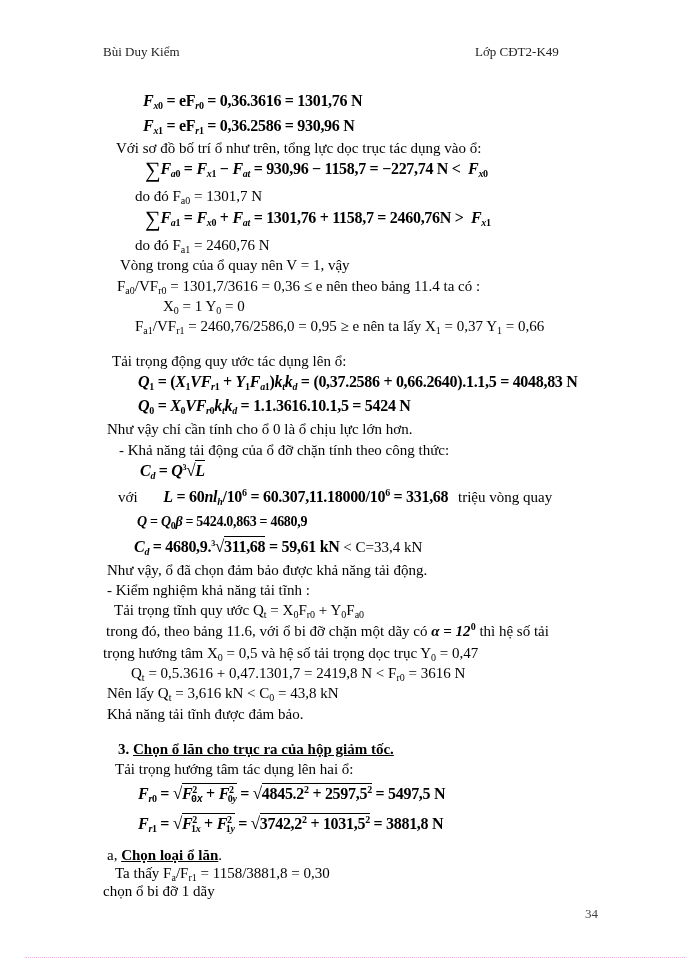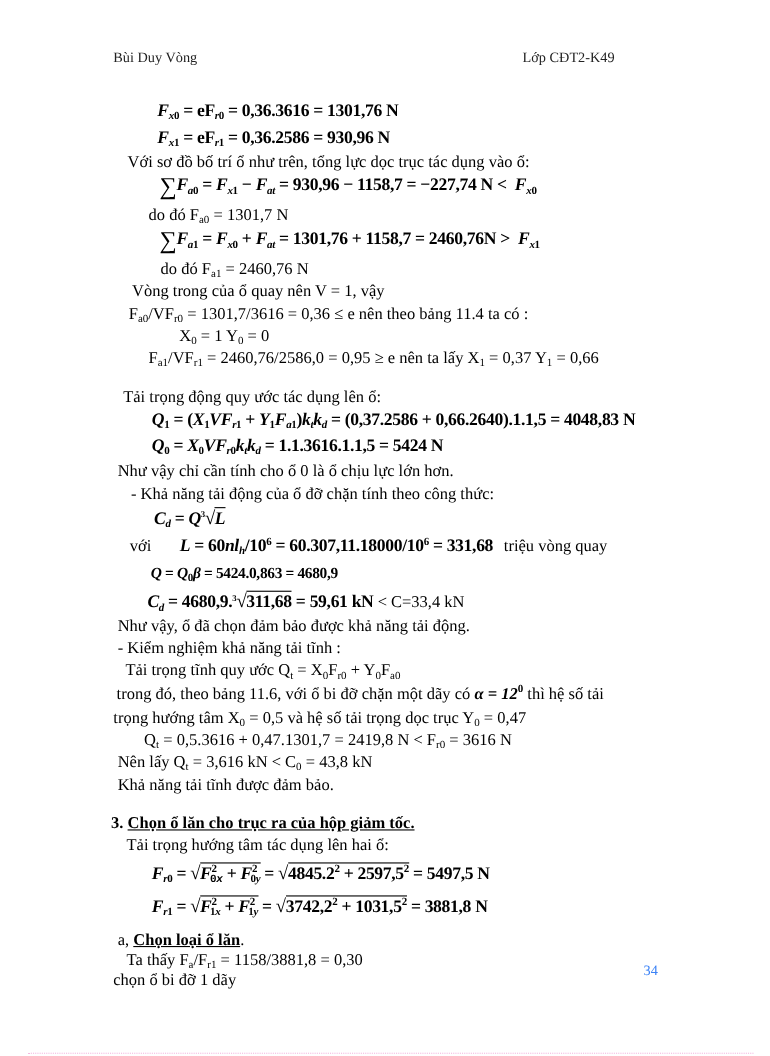--- a/index.html
+++ b/index.html
@@ -14,29 +14,29 @@
     .line { position: absolute; white-space: nowrap; font-size: 15px; line-height: 18px; }
     .eq { font-weight: bold; font-size: 16px; letter-spacing: -0.3px; }
     .eq i, .m i { font-style: italic; }
     sub { font-size: 10px; vertical-align: -3px; line-height: 0; }
     sup { font-size: 10px; vertical-align: 6px; line-height: 0; }
     .sum { font-size: 22px; font-weight: normal; vertical-align: -3px; }
     .sqrt { border-top: 1.5px solid #000; padding-top: 1px; }
     .rt { font-size: 17px; }
     .h3 { font-weight: bold; font-size: 15px; }
     .u { text-decoration: underline; }
-    .pnum { position: absolute; top: 874px; left: 585px; font-size: 13px; color: #3b82f6; font-family: Liberation Serif, serif; }
+    .pnum { position: absolute; top: 906px; left: 585px; font-size: 13px; color: #404040; font-family: Liberation Serif, serif; }
     .dots { position: absolute; left: 25px; top: 957px; width: 660px; border-top: 1px dotted #f4b8e0; }
   </style>
 </head>
 <body>
 
 <div class="page">
 
-  <div class="hdr hdr-left">Bùi Duy Vòng</div>
+  <div class="hdr hdr-left">Bùi Duy Kiểm</div>
   <div class="hdr hdr-right">Lớp CĐT2-K49</div>
 
   <div class="line eq" style="top:92px;left:143px;">
     <i>F</i><sub><i>x</i>0</sub> <span>= eF</span><sub><i>r</i>0</sub> <span>= 0,36.3616 = 1301,76  N</span>
   </div>
 
   <div class="line eq" style="top:117px;left:143px;">
     <i>F</i><sub><i>x</i>1</sub> <span>= eF</span><sub><i>r</i>1</sub> <span>= 0,36.2586 = 930,96    N</span>
   </div>
 
@@ -47,21 +47,21 @@
   </div>
 
   <div class="line" style="top:187px;left:135px;">
     <span>do đó  F</span><sub>a0</sub><span> = 1301,7  N</span>
   </div>
 
   <div class="line eq" style="top:209px;left:145px;">
     <span class="sum">∑</span><i>F</i><sub><i>a</i>1</sub> = <i>F</i><sub><i>x</i>0</sub> + <i>F</i><sub><i>at</i></sub> <span>= 1301,76 + 1158,7 = 2460,76N   &gt;</span>&nbsp;&nbsp;<i>F</i><sub><i>x</i>1</sub>
   </div>
 
-  <div class="line" style="top:236px;left:146px;text-align:center;">
+  <div class="line" style="top:236px;left:135px;text-align:center;">
     <span>do đó  F</span><sub>a1</sub><span> = 2460,76  N</span>
   </div>
 
   <div class="line" style="top:256px;left:120px;">Vòng trong của ổ quay nên V = 1, vậy</div>
 
   <div class="line" style="top:277px;left:117px;">
     F<sub>a0</sub><span>/VF</span><sub>r0</sub><span> = 1301,7/3616  = 0,36 ≤  e  nên theo bảng 11.4 ta có :</span>
   </div>
 
   <div class="line" style="top:297px;left:163px;">
@@ -72,21 +72,21 @@
     F<sub>a1</sub><span>/VF</span><sub>r1</sub><span> = 2460,76/2586,0  = 0,95 ≥ e  nên ta lấy   X</span><sub>1</sub><span> = 0,37   Y</span><sub>1</sub><span> = 0,66</span>
   </div>
 
   <div class="line" style="top:352px;left:112px;">Tải trọng động quy ước tác dụng lên ổ:</div>
 
   <div class="line eq" style="top:373px;left:138px;">
     <i>Q</i><sub>1</sub> = (<i>X</i><sub>1</sub><i>VF</i><sub><i>r</i>1</sub> + <i>Y</i><sub>1</sub><i>F</i><sub><i>a</i>1</sub>)<i>k</i><sub><i>t</i></sub><i>k</i><sub><i>d</i></sub> <span>= (0,37.2586 + 0,66.2640).1.1,5 = 4048,83  N</span>
   </div>
 
   <div class="line eq" style="top:397px;left:138px;">
-    <i>Q</i><sub>0</sub> = <i>X</i><sub>0</sub><i>VF</i><sub><i>r</i>0</sub><i>k</i><sub><i>t</i></sub><i>k</i><sub><i>d</i></sub> <span>= 1.1.3616.1.1,5 = 5424  N</span>
+    <i>Q</i><sub>0</sub> = <i>X</i><sub>0</sub><i>VF</i><sub><i>r</i>0</sub><i>k</i><sub><i>t</i></sub><i>k</i><sub><i>d</i></sub> <span>= 1.1.3616.10.1,5 = 5424  N</span>
   </div>
 
   <div class="line" style="top:420px;left:107px;">Như vậy chỉ cần tính cho ổ 0 là ổ chịu lực lớn hơn.</div>
   <div class="line" style="top:441px;left:107px;margin-left:12px;">- Khả năng tải  động của ổ đỡ chặn tính theo công thức:</div>
 
   <div class="line eq" style="top:462px;left:140px;">
     <i>C</i><sub><i>d</i></sub> = <i>Q</i><sup style="font-size:8px;">3</sup><span class="rt">√</span><span class="sqrt"><i>L</i></span>
   </div>
 
   <div class="line" style="top:488px;left:118px;">
@@ -122,21 +122,21 @@
   <div class="line" style="top:664px;left:131px;">
     <span>Q</span><sub>t</sub><span> = 0,5.3616 + 0,47.1301,7 = 2419,8 N &lt; F</span><sub>r0</sub><span> = 3616  N</span>
   </div>
 
   <div class="line" style="top:684px;left:107px;">
     <span>Nên lấy   Q</span><sub>t</sub><span> = 3,616  kN &lt; C</span><sub>0</sub><span> = 43,8  kN</span>
   </div>
 
   <div class="line" style="top:705px;left:107px;">Khả năng tải  tĩnh được đảm bảo.</div>
 
-  <div class="line h3" style="top:740px;left:101px;">
+  <div class="line h3" style="top:740px;left:118px;">
     <span>3. </span><span class="u">Chọn ổ lăn cho trục ra của hộp giảm tốc.</span>
   </div>
 
   <div class="line" style="top:760px;left:115px;">Tải trọng hướng tâm tác dụng lên hai ổ:</div>
 
   <div class="line eq" style="top:785px;left:138px;">
     <i>F</i><sub><i>r</i>0</sub> = <span class="rt">√</span><span class="sqrt"><i>F</i><sup>2</sup><sub style="margin-left:-6px;font-family:Liberation Mono, monospace;">0<i>x</i></sub> + <i>F</i><sup>2</sup><sub style="margin-left:-6px;">0<i>y</i></sub></span> = <span class="rt">√</span><span class="sqrt"><span>4845.2</span><sup>2</sup><span> + 2597,5</span><sup>2</sup></span><span> = 5497,5  N</span>
   </div>
 
   <div class="line eq" style="top:815px;left:138px;">

